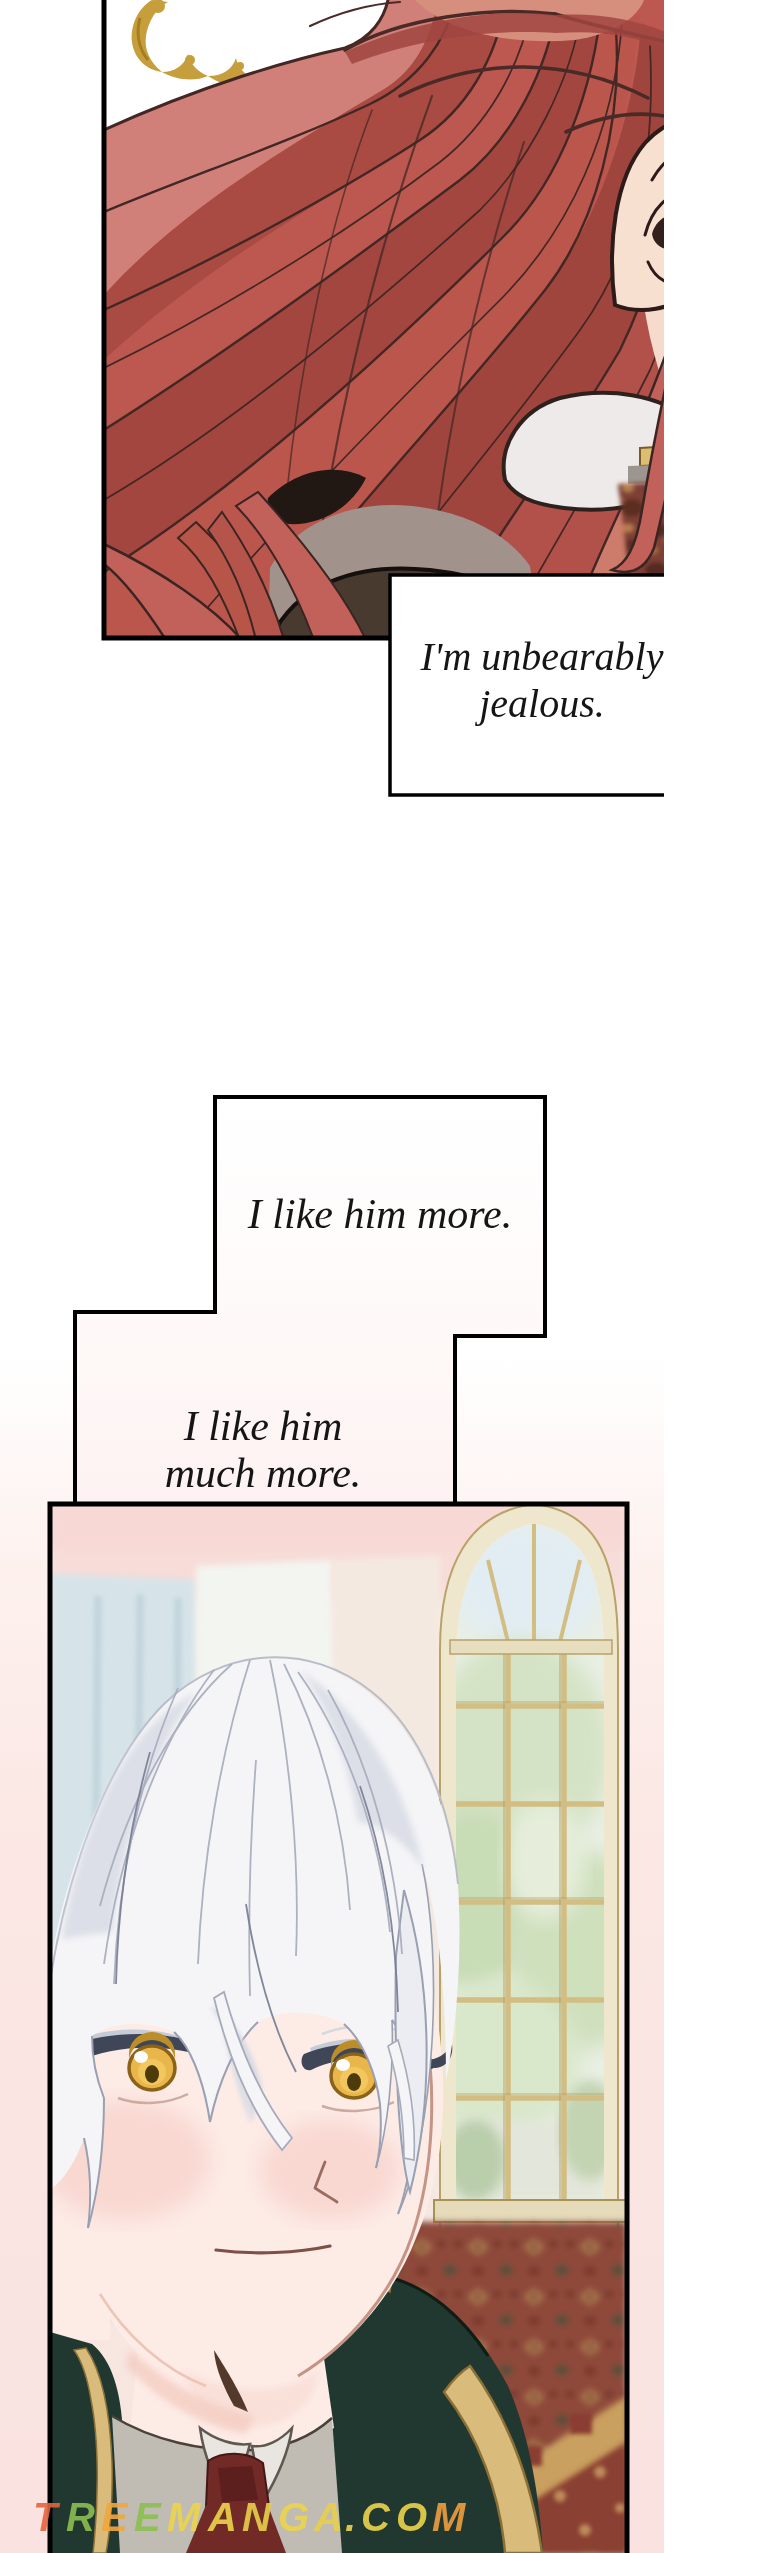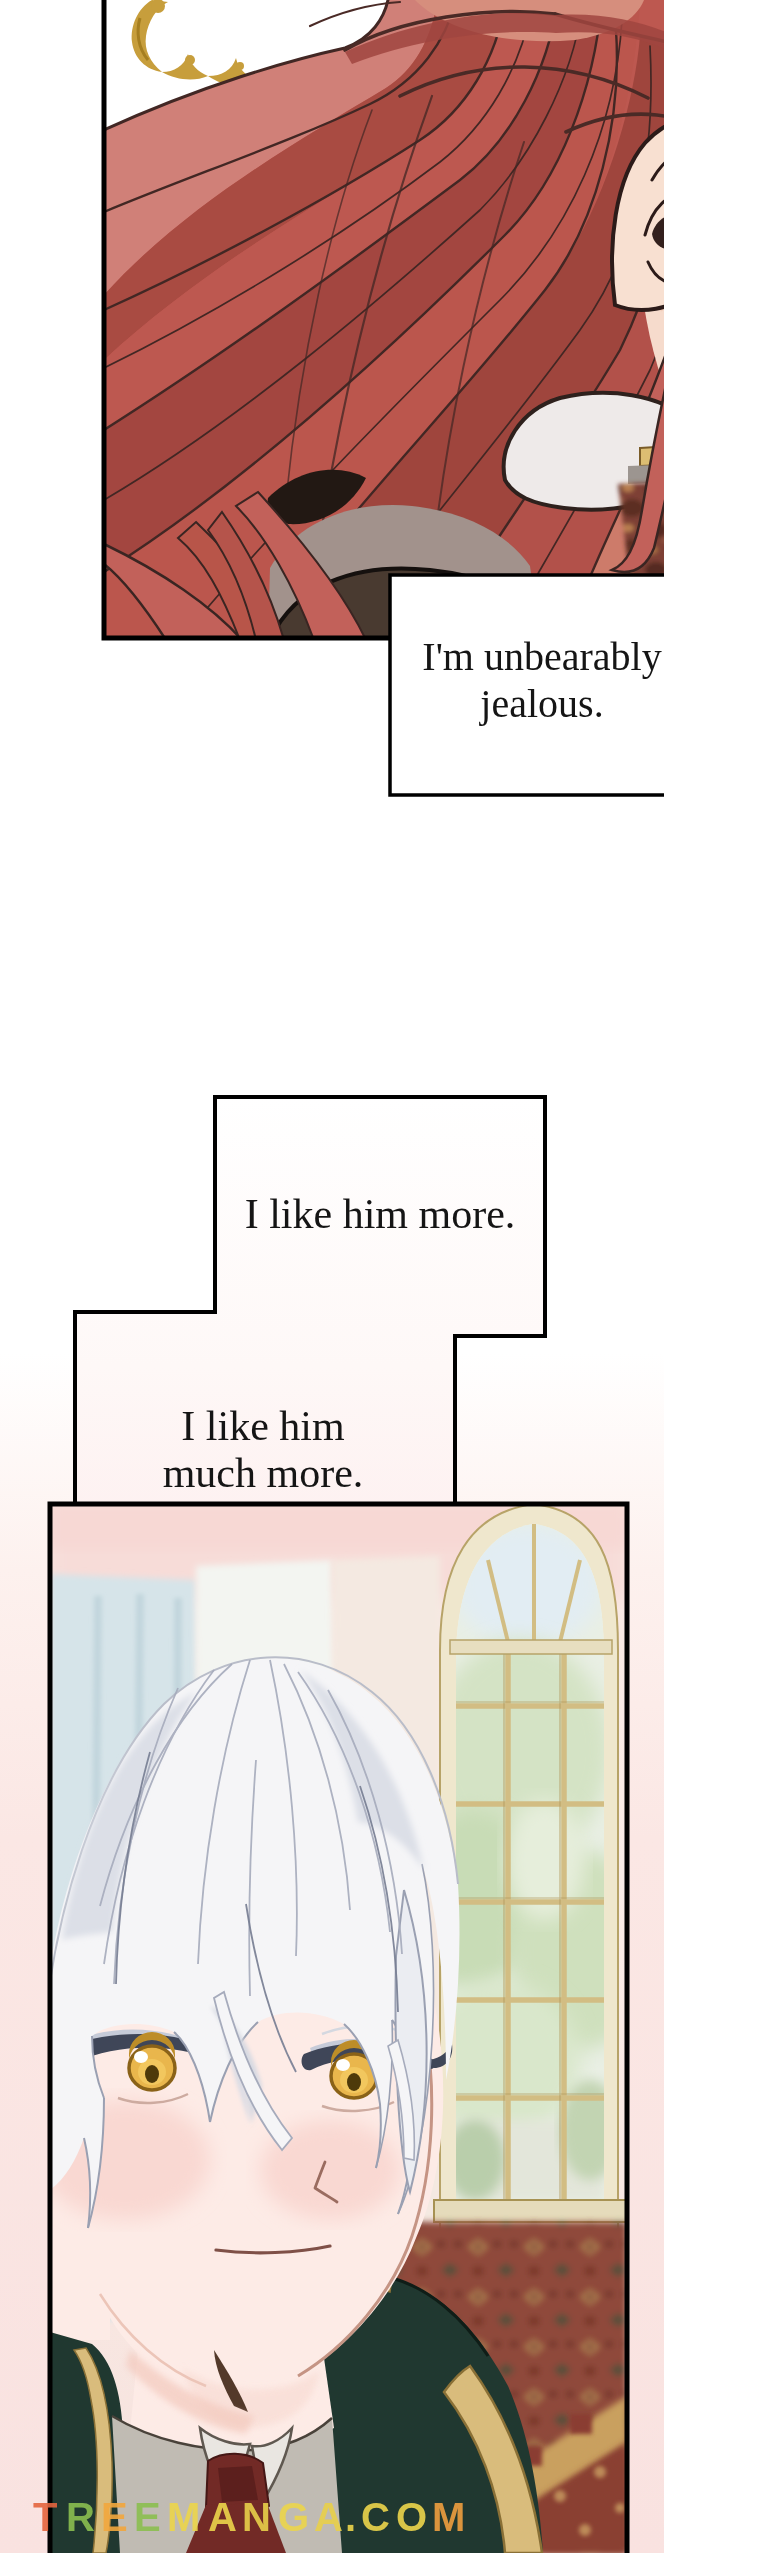--- a/index.html
+++ b/index.html
@@ -1,16 +1,16 @@
 <!DOCTYPE html>
 <html><head>
 <meta charset="utf-8">
 <style>
 html,body{margin:0;padding:0;background:#fff;}
-#page{position:relative;width:664px;height:2553px;overflow:hidden;font-family:"Liberation Sans",sans-serif;}
+#page{position:relative;width:664px;height:2553px;overflow:hidden;font-family:"Liberation Sans",sans-serif;font-style:italic;}
 svg{display:block}
 .bubtxt{font-family:"Liberation Serif",serif;fill:#151515;}
 </style>
 </head>
 <body>
 <div id="page">
 <svg width="760" height="2553" viewBox="0 0 760 2553">
 <defs>
 <linearGradient id="pagebg" x1="0" y1="0" x2="0" y2="1">
 <stop offset="0" stop-color="#ffffff"></stop>

